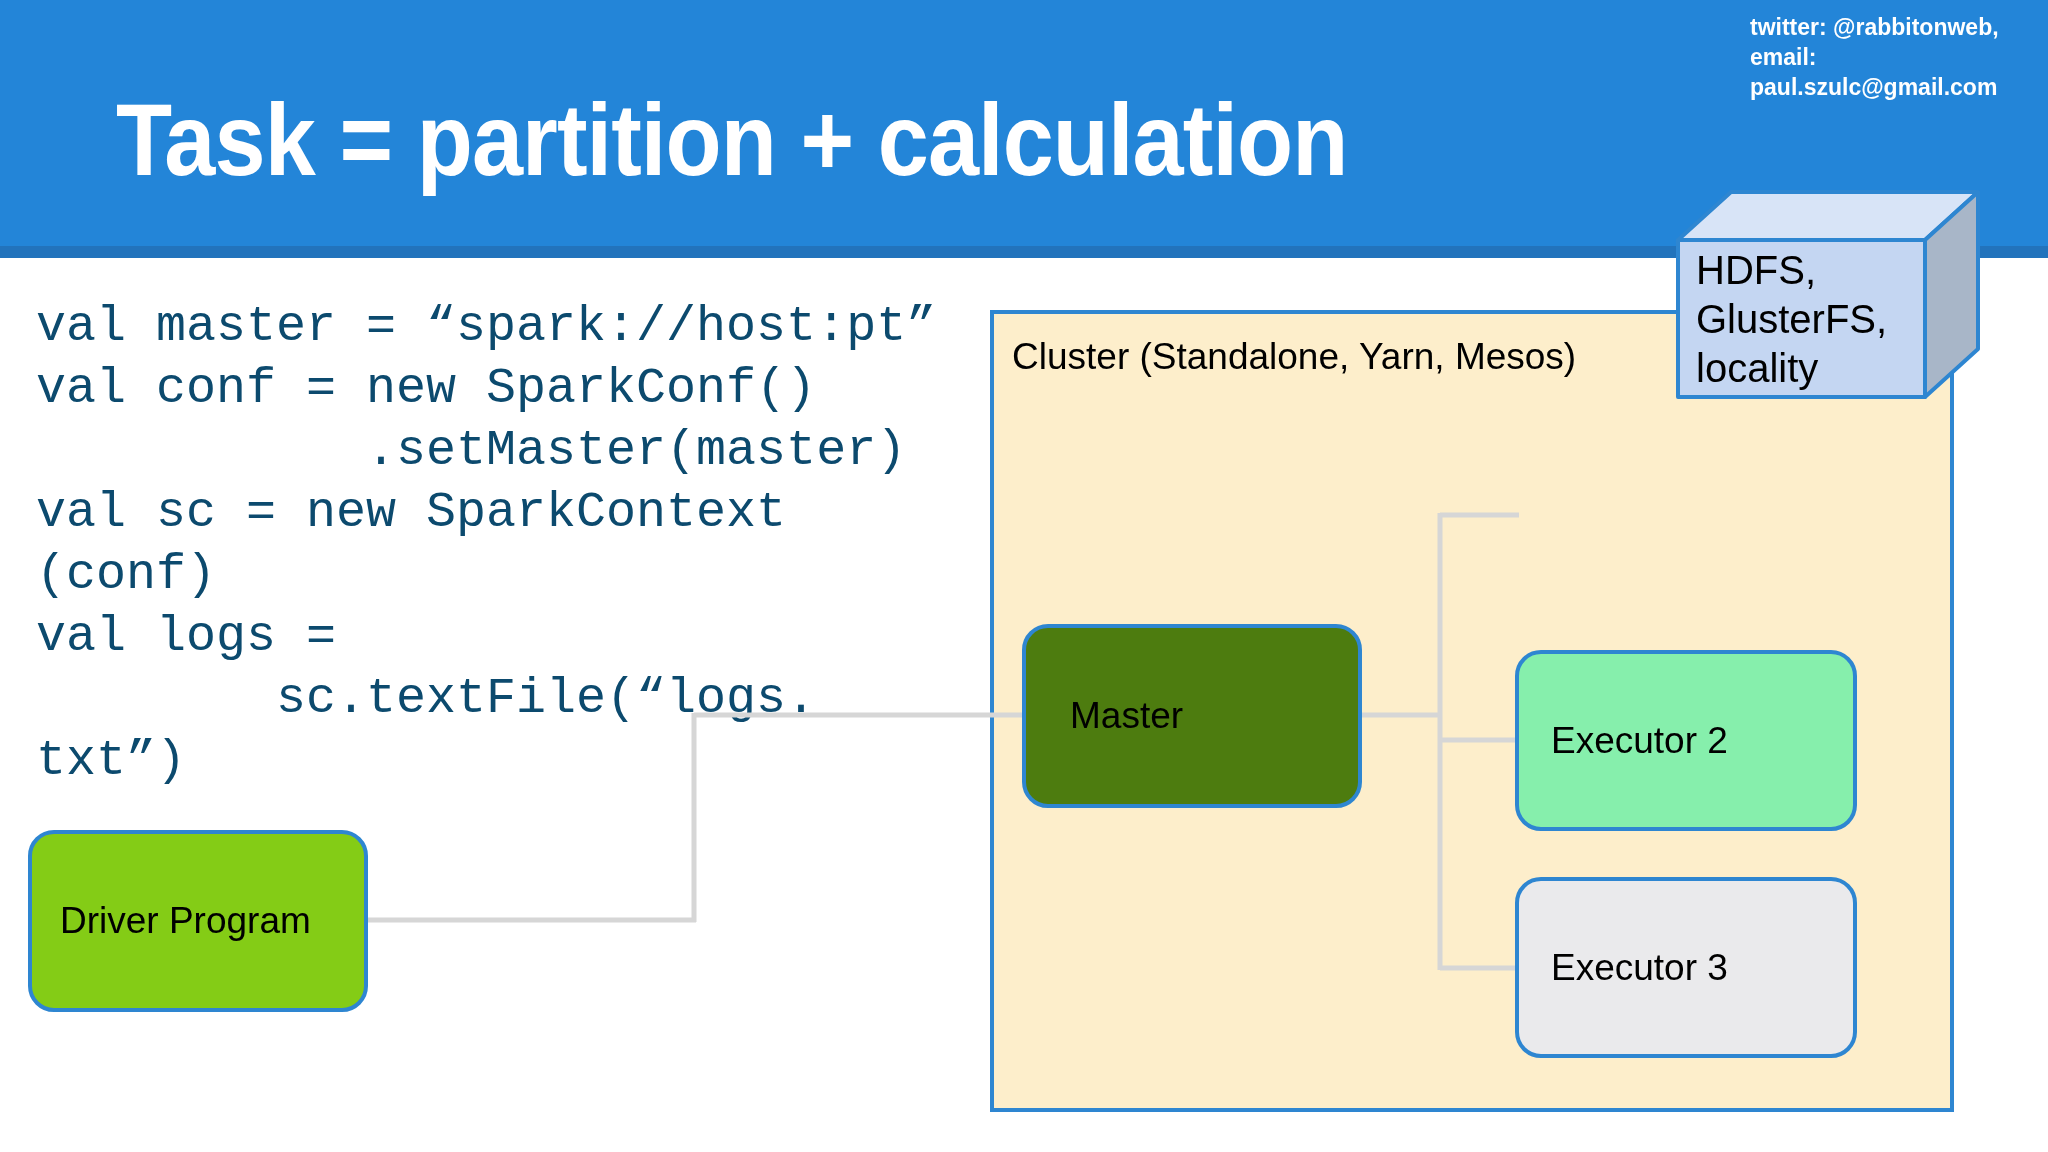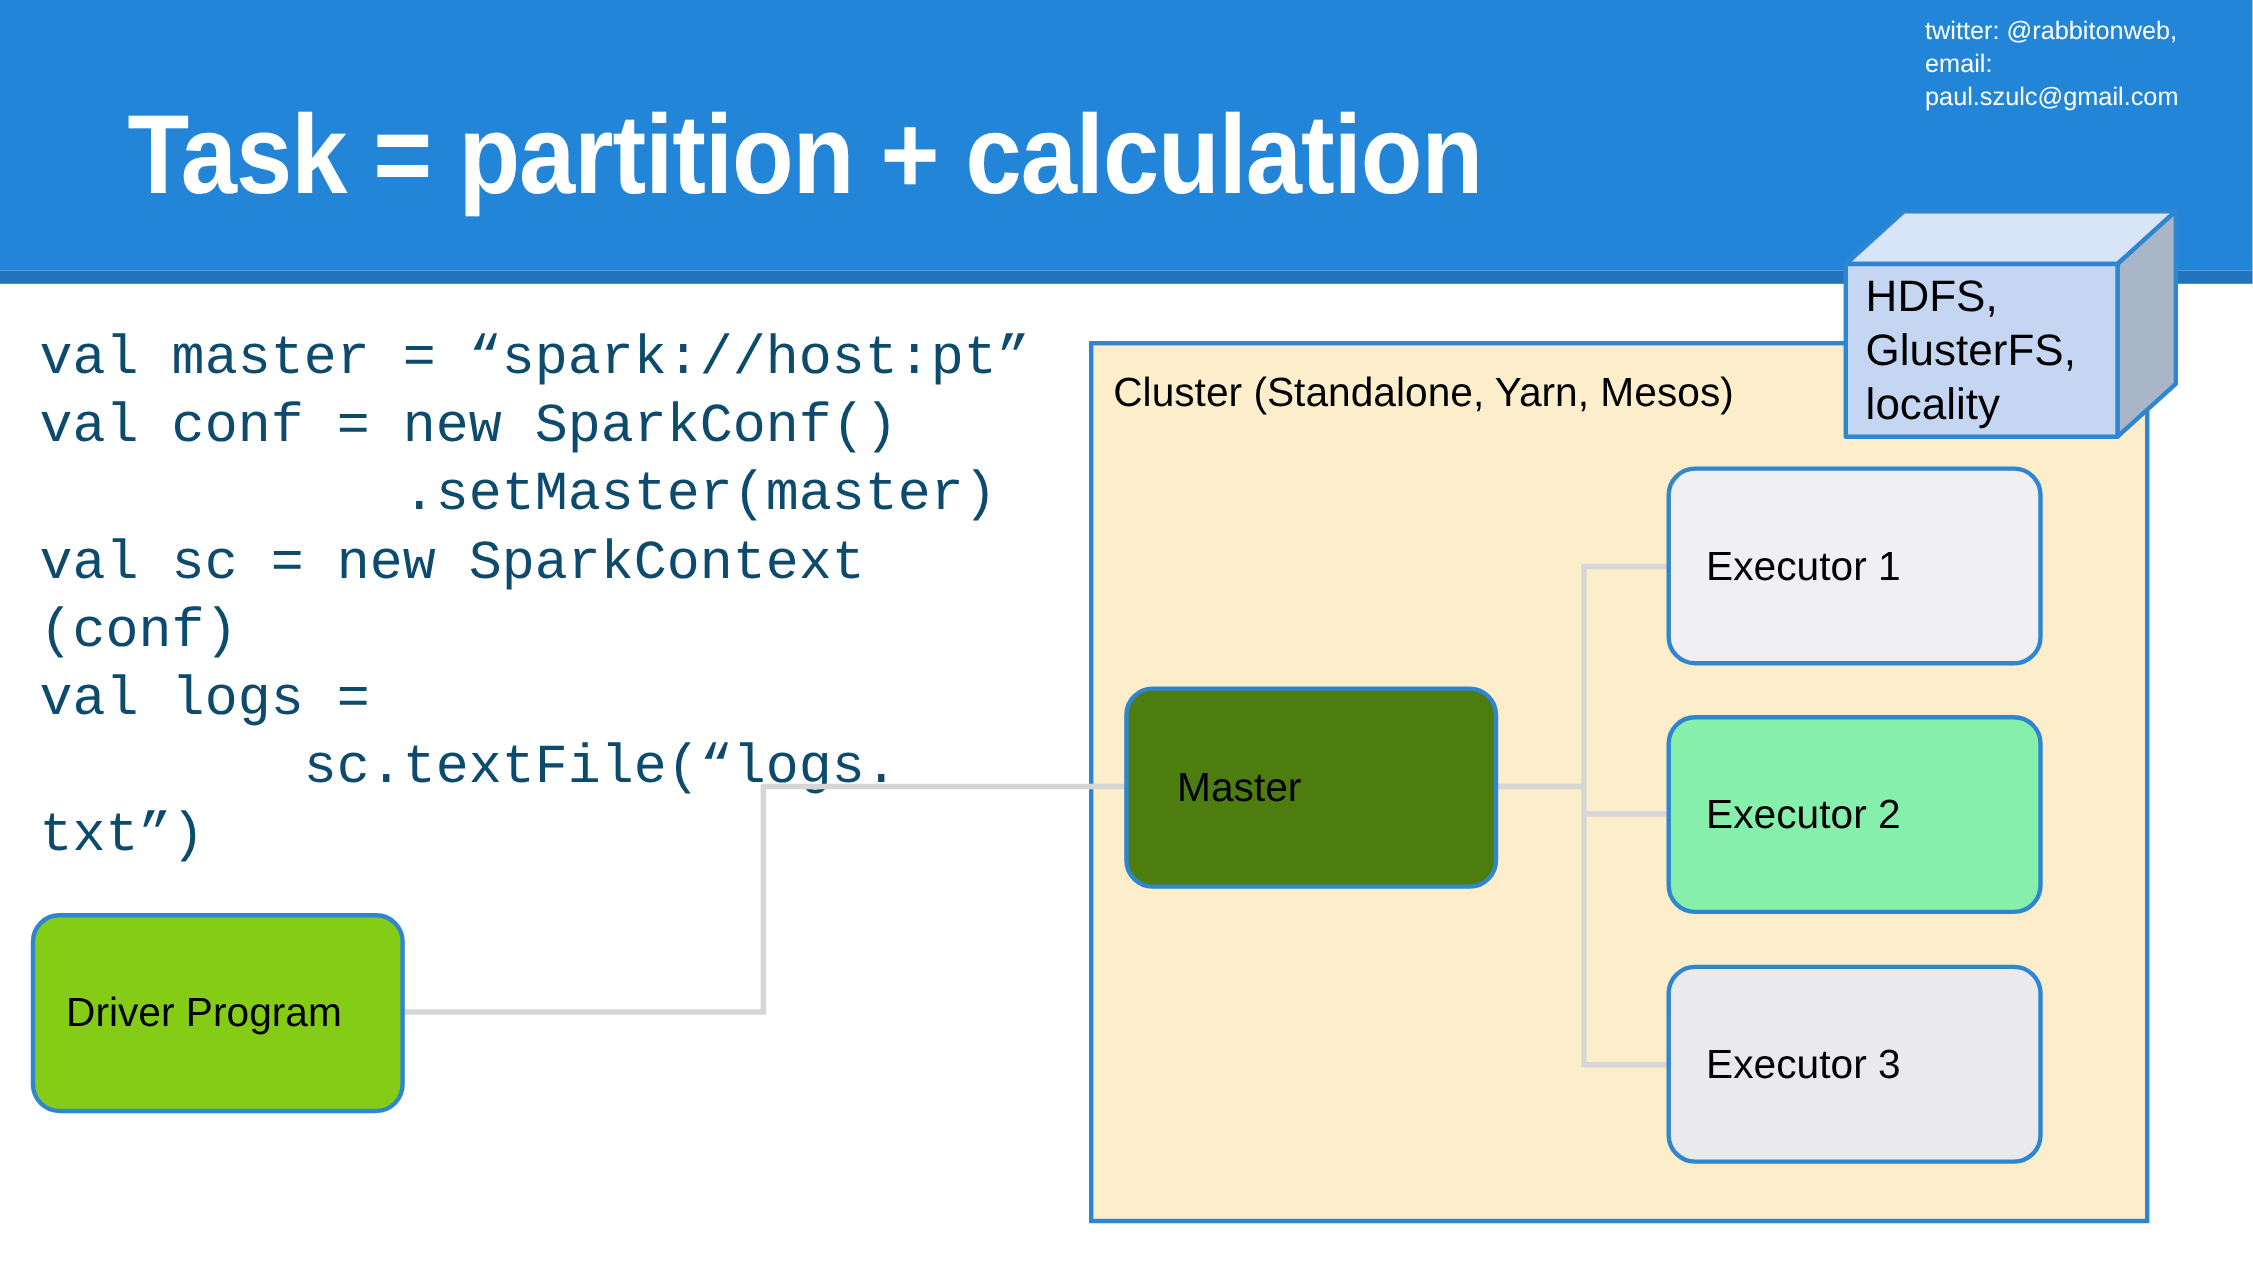--- a/index.html
+++ b/index.html
@@ -20,21 +20,21 @@
     background:#2273bc;z-index:1;
   }
   .slide-title{
     position:absolute;left:116px;top:84px;z-index:2;
     color:#ffffff;font-size:102px;font-weight:700;line-height:1.1;
     white-space:nowrap;letter-spacing:-1px;
     transform:scaleX(0.9);transform-origin:left top;
   }
   .contact{
     position:absolute;left:1750px;top:12px;z-index:2;
-    color:#ffffff;font-size:23px;line-height:30px;
+    color:#ffffff;font-size:23px;line-height:30px;font-weight:bold;
   }
   
   .code-block{
     position:absolute;left:36px;top:296px;z-index:1;
     margin:0;
     font-family:"Liberation Mono", monospace;
     font-size:50px;line-height:62px;color:#0c4a6e;
     white-space:pre;
   }
   
@@ -107,23 +107,20 @@
   </svg>
 
   <div class="node driver-box">
     <span class="lbl">Driver Program</span>
   </div>
 
   <div class="node master-box">
     <span class="lbl">Master</span>
   </div>
 
-  <div class="node executor-box executor-1">
-    <span class="lbl">Executor 1</span>
-  </div>
   <div class="node executor-box executor-2">
     <span class="lbl">Executor 2</span>
   </div>
   <div class="node executor-box executor-3">
     <span class="lbl">Executor 3</span>
   </div>
 
   <svg class="cube-svg" viewBox="1660 175 340 240">
     <polygon points="1678,240 1731,192 1978,192 1925,240" fill="#d8e4f7" stroke="#2e86d1" stroke-width="4" stroke-linejoin="round"></polygon>
     <polygon points="1925,240 1978,192 1978,349 1925,397" fill="#a8b6c8" stroke="#2e86d1" stroke-width="4" stroke-linejoin="round"></polygon>

